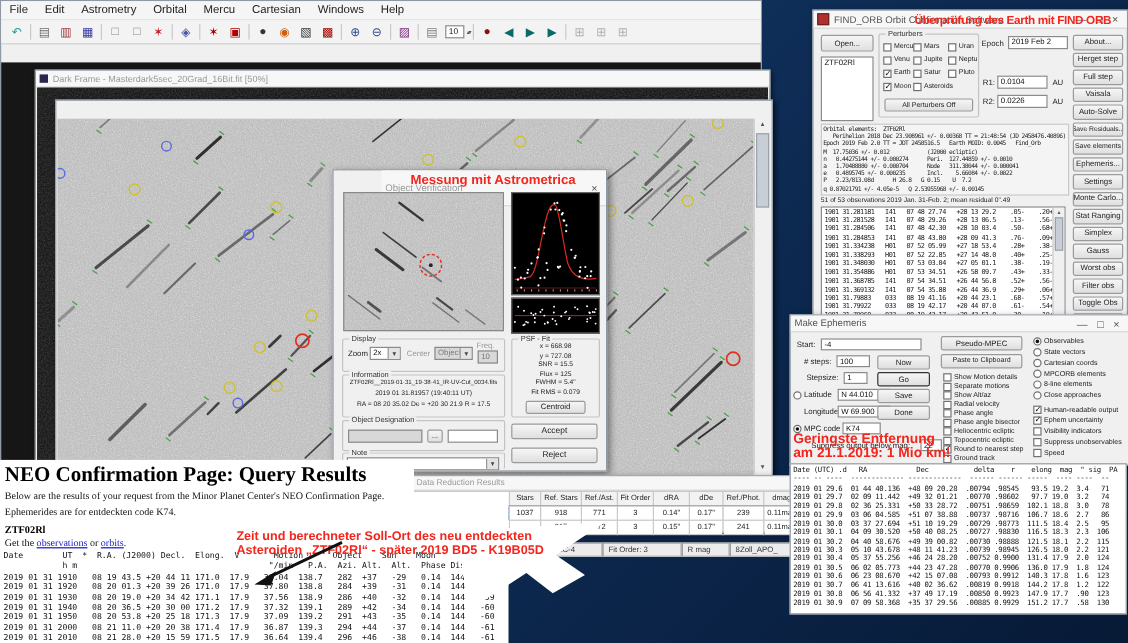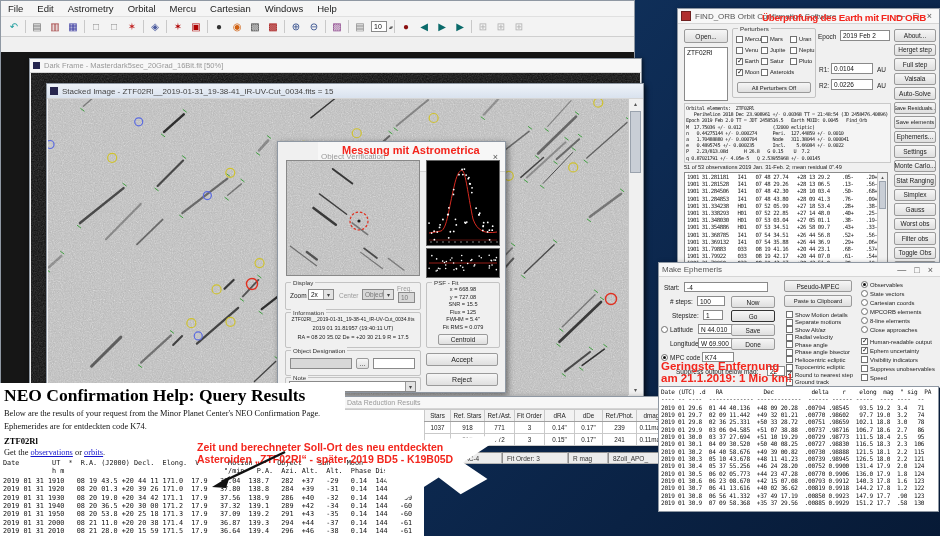--- a/index.html
+++ b/index.html
@@ -104,24 +104,20 @@
       </div>
       <div style="position:absolute;left:1px;top:14px;right:1px;bottom:1px;background:#0c0c0c;overflow:hidden;">
         <svg width="100%" height="100%">
             <rect width="100%" height="100%" fill="#0c0c0c"></rect>
             <rect width="100%" height="100%" filter="url(#noiseDark)" opacity="0.5"></rect>
           </svg>
       </div>
     </div>
 
     <div class="win" style="left:45px;top:82px;width:596px;height:326px;box-shadow:2px 2px 5px rgba(0,0,0,.6);">
-      <div class="tb" style="height:15px;background:linear-gradient(#eef3f9,#d9e2ee);">
-        <span class="ic" style="background:#26264f;width:8px;height:8px;"></span>
-        <span class="ttl" style="font-size:8px;color:#444;">Stacked Image - ZTF02Rl__2019-01-31_19-38-41_IR-UV-Cut_0034.fits = 15</span>
-      </div>
       <div style="position:absolute;left:1px;top:15px;width:580px;height:296px;overflow:hidden;background:#b4b4b4;">
         <svg id="sky" width="580" height="296">
           <rect width="580" height="296" fill="#b6b6b6"></rect>
           <rect width="580" height="296" filter="url(#noiseLight)" opacity="0.85"></rect>
         <line x1="109.6084788905496" y1="86.94124992794416" x2="135.1076035582303" y2="61.580261082636085" stroke="rgba(22,22,22,0.71)" stroke-width="2.2" stroke-linecap="round"></line>
             <line x1="106.6084788905496" y1="88.94124992794416" x2="110.6084788905496" y2="91.94124992794416" stroke="#41a041" stroke-width="1"></line>
             <line x1="138.1076035582303" y1="59.580261082636085" x2="134.1076035582303" y2="56.580261082636085" stroke="#41a041" stroke-width="1"></line>
             <line x1="88.98170116310088" y1="145.35453468810513" x2="114.52561550116734" y2="120.56680297759607" stroke="rgba(22,22,22,0.53)" stroke-width="1.8" stroke-linecap="round"></line>
             <line x1="245.72946655365146" y1="242.72491803519657" x2="287.5300968859161" y2="203.78132702510962" stroke="rgba(22,22,22,0.39)" stroke-width="2.1" stroke-linecap="round"></line>
             <line x1="242.72946655365146" y1="244.72491803519657" x2="246.72946655365146" y2="247.72491803519657" stroke="#41a041" stroke-width="1"></line>
@@ -517,21 +513,21 @@
     </tbody>
       </table>
   </div>
 
   <div class="abs" style="left:450px;top:452px;z-index:20;white-space:nowrap;">
     <span class="seg" style="width:52px;">UCAC-4</span><span class="seg" style="width:66px;">Fit Order: 3</span><span class="seg" style="width:40px;">R mag</span><span class="seg" style="width:52px;">8Zoll_APO_</span>
   </div>
 
   <div class="abs" style="left:0;top:383px;width:424px;height:153px;background:#fff;z-index:24;
               clip-path:polygon(0 0,345px 0,345px 27px,424px 27px,424px 153px,0 153px);overflow:hidden;">
-    <div style="font-family:'Liberation Serif',serif;font-weight:bold;font-size:17.5px;color:#000;padding:2px 0 0 4px;">NEO Confirmation Help: Query Results</div>
+    <div style="font-family:'Liberation Serif',serif;font-weight:bold;font-size:17.5px;color:#000;padding:2px 0 0 4px;">NEO Confirmation Page: Query Results</div>
     <div style="font-family:'Liberation Serif',serif;font-size:8.4px;color:#111;padding:3px 0 0 4px;">Below are the results of your request from the Minor Planet Center's NEO Confirmation Page.</div>
     <div style="font-family:'Liberation Serif',serif;font-size:8.4px;color:#111;padding:4px 0 0 4px;">Ephemerides are for entdeckten code K74.</div>
     <div style="font-family:'Liberation Serif',serif;font-weight:bold;font-size:8.6px;color:#000;padding:5px 0 0 4px;">ZTF02Rl</div>
     <div style="font-family:'Liberation Serif',serif;font-size:8.4px;color:#111;padding:2px 0 0 4px;">
       <span>Get the </span><span class="link">observations</span><span> or </span><span class="link">orbits</span><span>.</span>
     </div>
     <pre class="pre" style="font-size:6.8px;line-height:7.6px;color:#111;margin:3px 0 0 3px;">Date        UT  *  R.A. (J2000) Decl.  Elong.  V       Motion      Object    Sun    Moon
             h m                                       "/min   P.A.  Azi. Alt.  Alt.  Phase Dist. Alt.</pre>
     <pre class="pre" style="font-size:6.8px;line-height:8.3px;color:#111;margin:2px 0 0 3px;">2019 01 31 1910   08 19 43.5 +20 44 11 171.0  17.9   38.04  138.7   282  +37   -29   0.14  144   -58   !
 2019 01 31 1920   08 20 01.3 +20 39 26 171.0  17.9   37.80  138.8   284  +39   -31   0.14  144   -58   !

